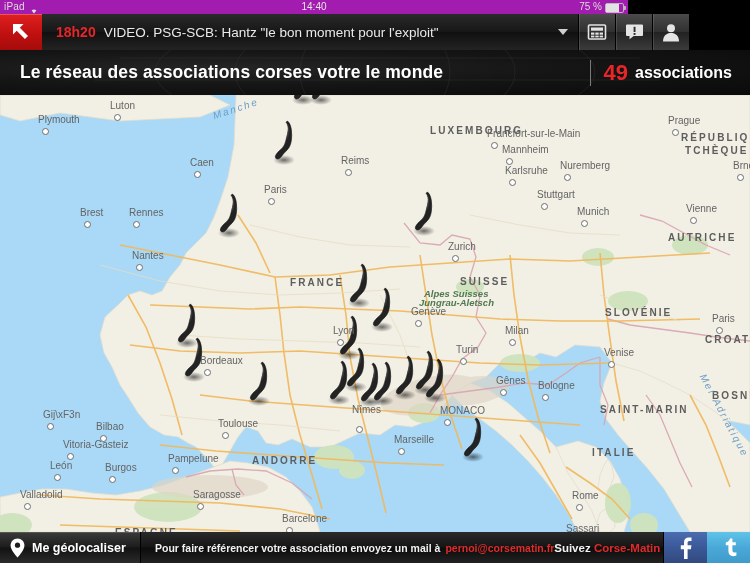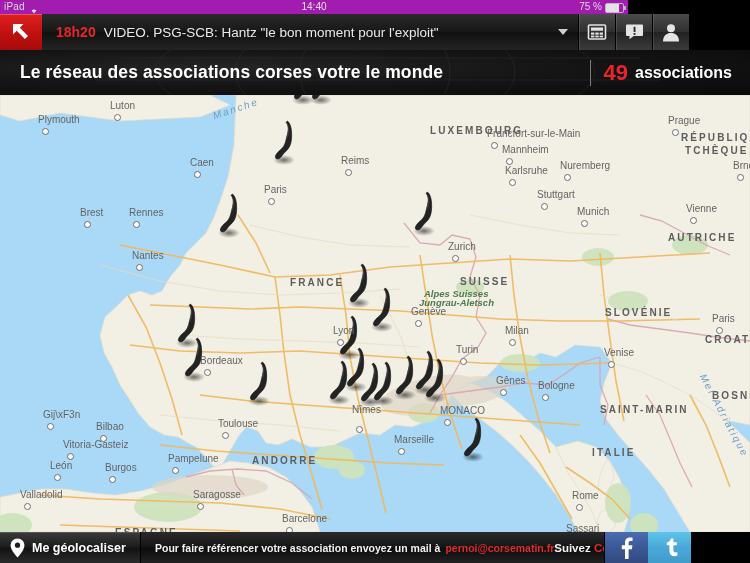--- a/index.html
+++ b/index.html
@@ -53,21 +53,21 @@
   .map{position:absolute;left:0;top:95px;width:750px;height:437px;overflow:hidden;background:#aadaff;}
   .map svg{display:block;}
   .maplabel{position:absolute;font-family:"Liberation Sans",sans-serif;pointer-events:none;white-space:nowrap;}
   .lbl-country{font-size:10px;font-weight:bold;letter-spacing:2.1px;color:#5d5d5d;}
   .lbl-city{font-size:10px;color:#646464;}
   .lbl-sea{font-size:10px;color:#6f9ec6;font-style:italic;}
   .lbl-alps{font-size:9.5px;color:#4f7a4f;font-style:italic;font-weight:bold;}
   .citydot{position:absolute;width:5px;height:5px;border-radius:50%;border:1.3px solid #6c6c6c;background:#fff;}
 
   
-  .footer{position:absolute;left:0;bottom:0;width:691px;height:31px;display:flex;align-items:stretch;}
+  .footer{position:absolute;left:0;bottom:0;width:750px;height:31px;display:flex;align-items:stretch;}
   .geoloc{width:130px;flex:0 0 130px;display:flex;align-items:center;gap:7px;padding-left:10px;
     background:linear-gradient(180deg,#3a3a3a 0%,#1d1d1d 48%,#121212 52%,#2b2b2b 100%);
     border-right:1px solid #000;box-shadow:inset 0 1px 0 rgba(255,255,255,.15);}
   .geoloc span{color:#fff;font-size:12.5px;font-weight:bold;}
   .foot-mid{flex:1;display:flex;align-items:center;justify-content:space-between;padding:0 14px;
     background:linear-gradient(180deg,#2b2b2b 0%,#151515 48%,#0c0c0c 52%,#222 100%);min-width:0;}
   .foot-mail{color:#f2f2f2;font-size:10.5px;font-weight:bold;white-space:nowrap;}
   .foot-mail b{color:#e22a2a;font-weight:bold;margin-left:5px;}
   .foot-follow{color:#f2f2f2;font-size:11.5px;font-weight:bold;white-space:nowrap;}
   .foot-follow b{color:#e22a2a;}

